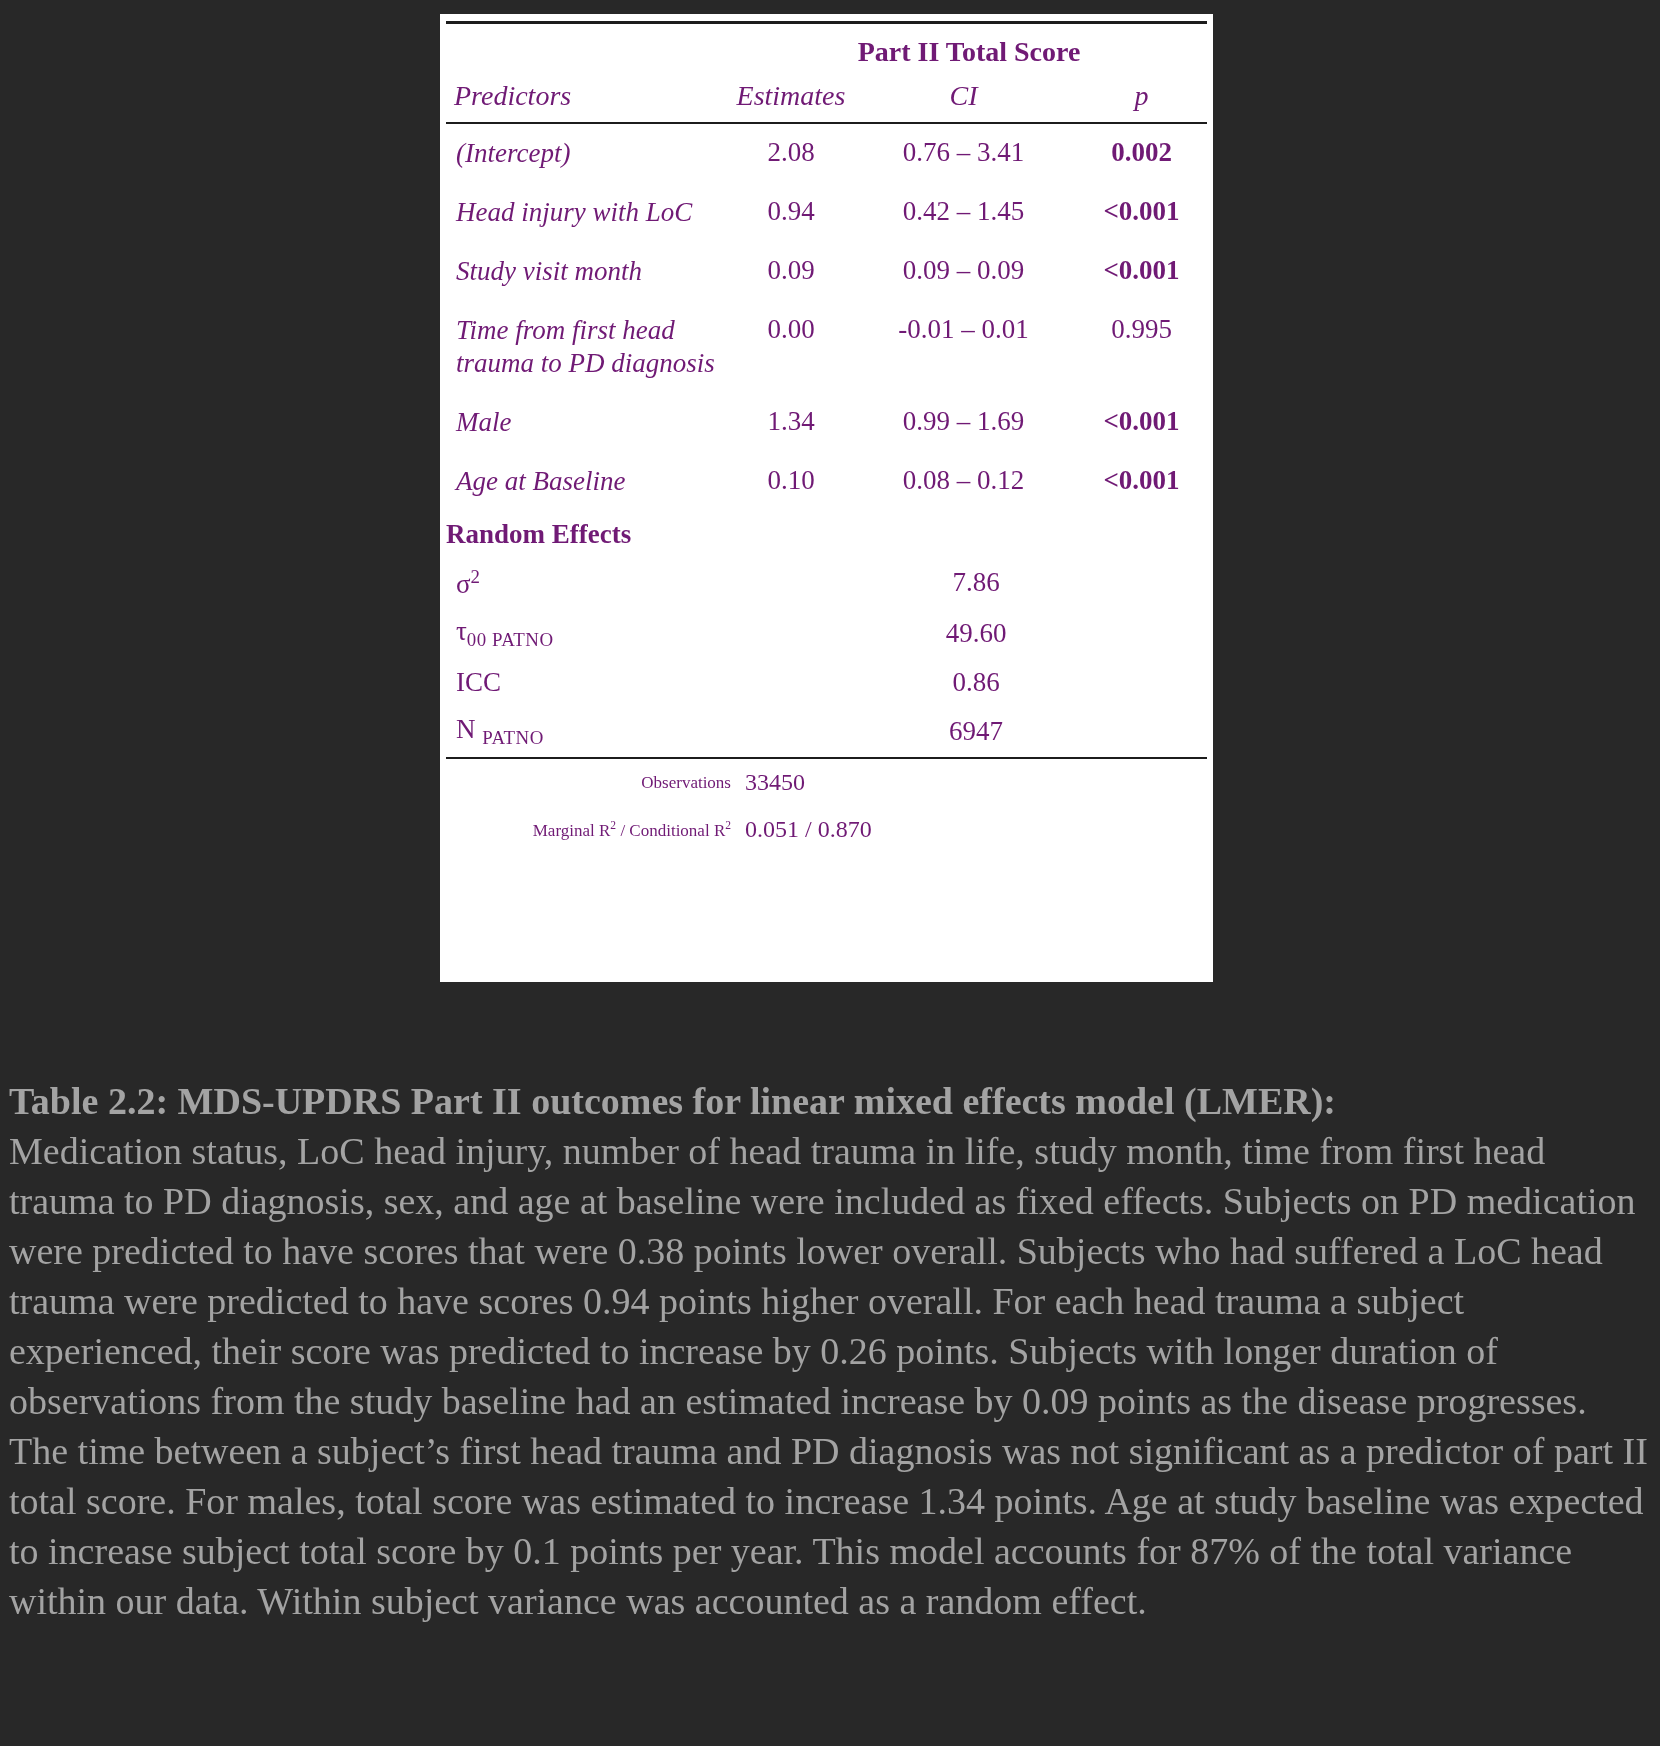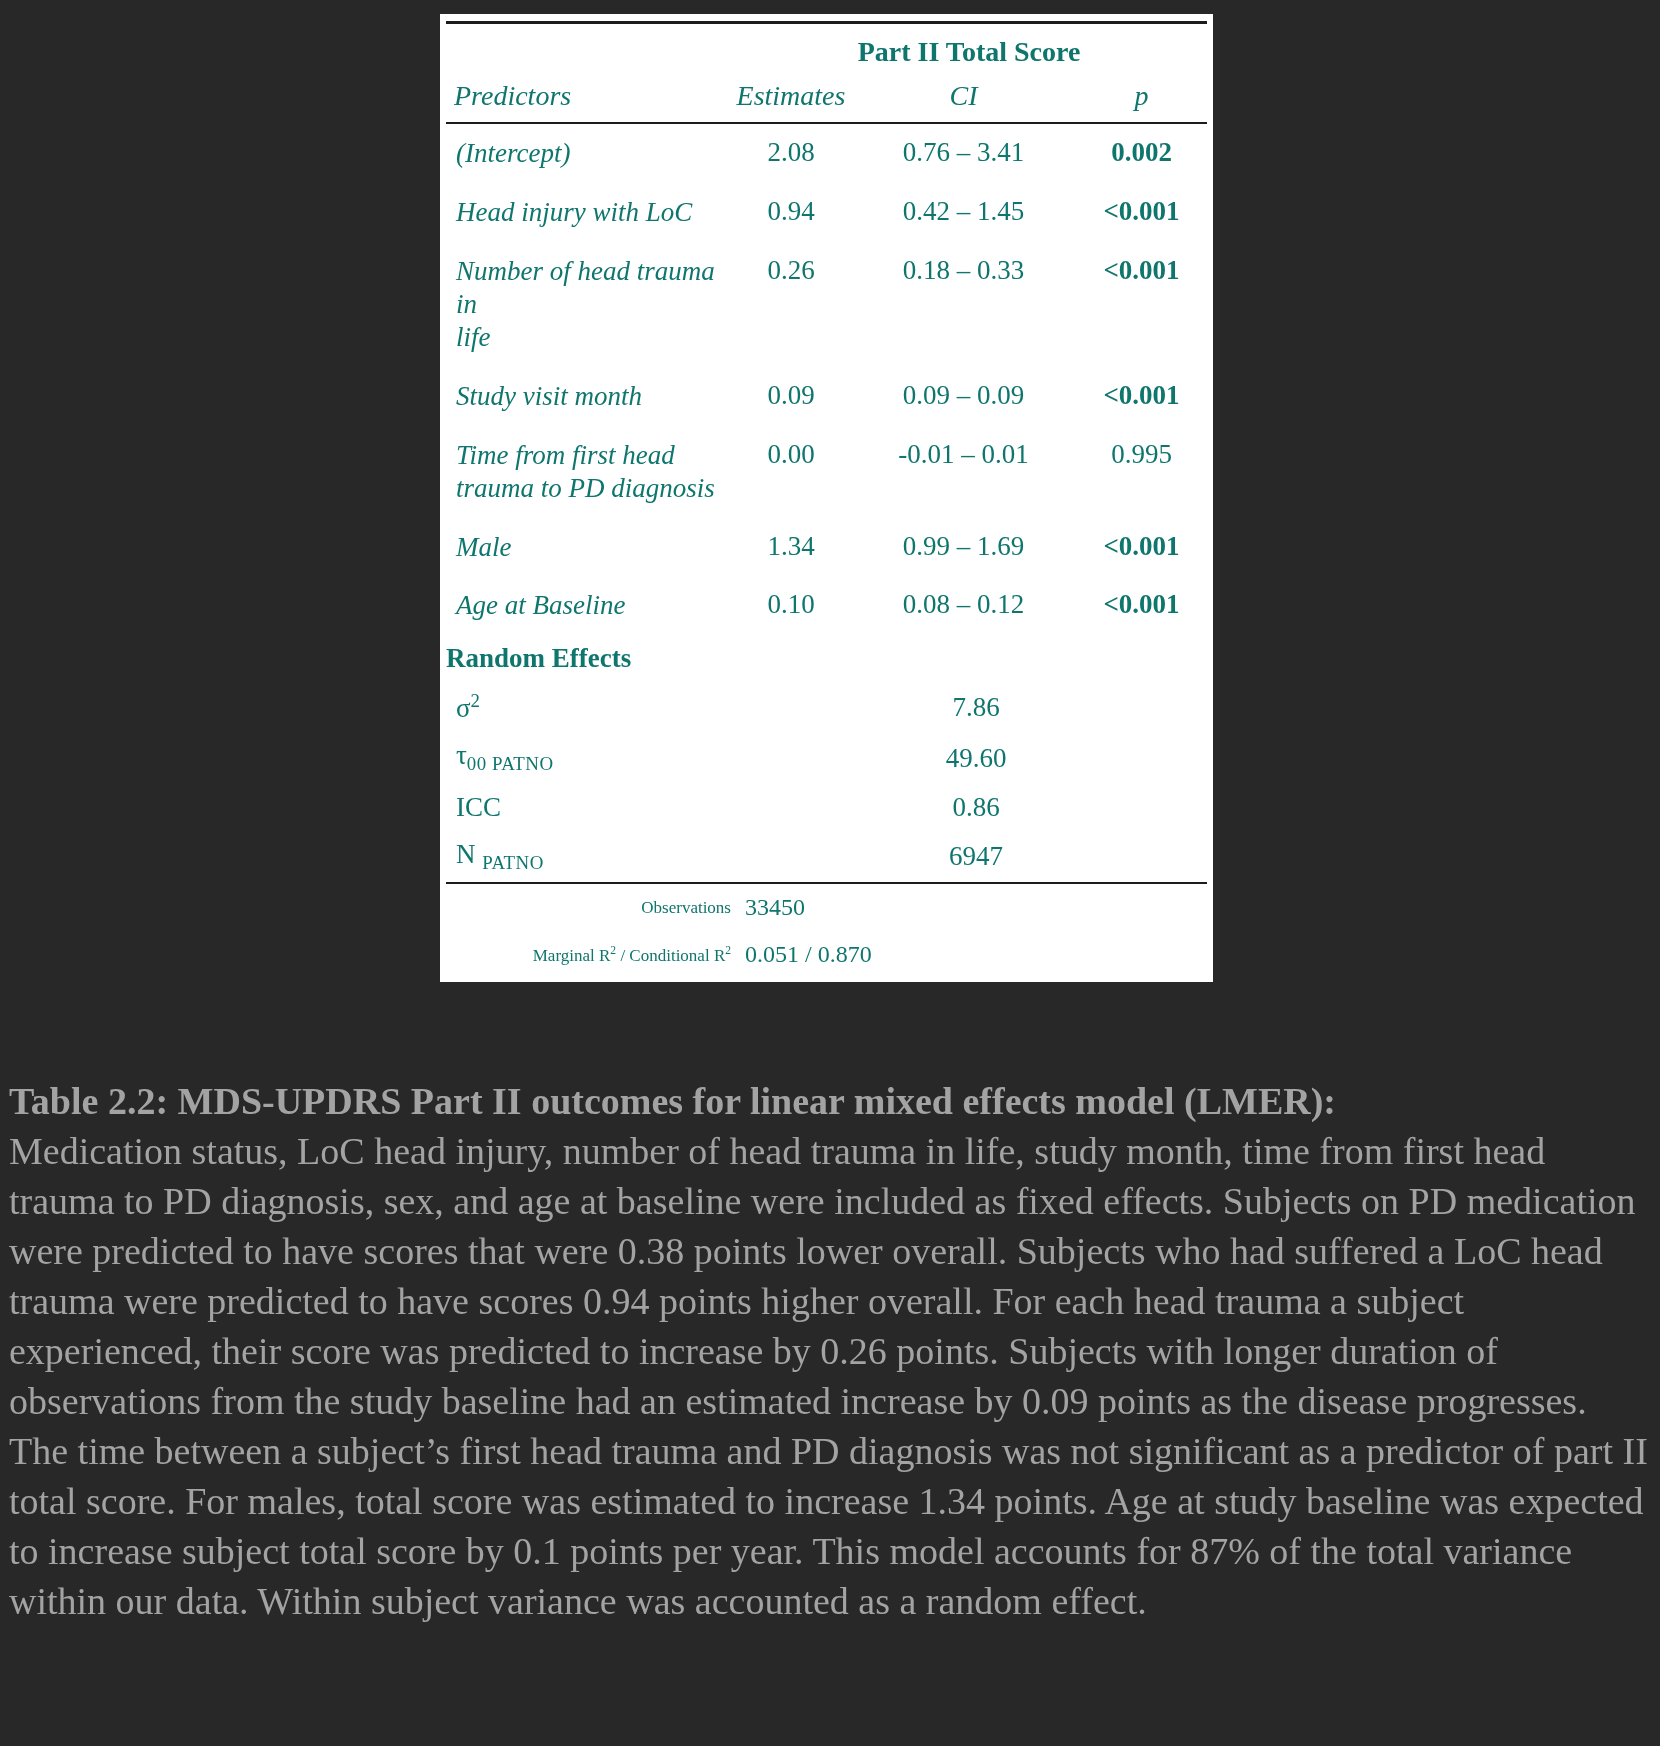--- a/index.html
+++ b/index.html
@@ -24,21 +24,21 @@
     background: #ffffff;
     box-sizing: border-box;
     padding: 7px 6px 0 6px;
     color: #121212;
   }
   table.stats {
     width: 100%;
     border-collapse: collapse;
     table-layout: fixed;
     font-size: 27px;
-    color: #0f766e;
+    color: #701a75;
   }
   table.stats col.c-pred { width: 285px; }
   table.stats col.c-est  { width: 120px; }
   table.stats col.c-ci   { width: 225px; }
   table.stats col.c-p    { width: 131px; }
 
   tr.rule-top td { border-top: 3px solid #1c1c1c; }
   .tbl-title {
     text-align: center;
     font-weight: bold;
@@ -135,27 +135,20 @@
           <td class="ci">0.76 – 3.41</td>
           <td class="pv sig">0.002</td>
         </tr>
         <tr>
           <td class="pred">Head injury with LoC</td>
           <td class="est">0.94</td>
           <td class="ci">0.42 – 1.45</td>
           <td class="pv sig">&lt;0.001</td>
         </tr>
         <tr>
-          <td class="pred">Number of head trauma in
-life</td>
-          <td class="est">0.26</td>
-          <td class="ci">0.18 – 0.33</td>
-          <td class="pv sig">&lt;0.001</td>
-        </tr>
-        <tr>
           <td class="pred">Study visit month</td>
           <td class="est">0.09</td>
           <td class="ci">0.09 – 0.09</td>
           <td class="pv sig">&lt;0.001</td>
         </tr>
         <tr>
           <td class="pred">Time from first head
 trauma to PD diagnosis</td>
           <td class="est">0.00</td>
           <td class="ci">-0.01 – 0.01</td>

